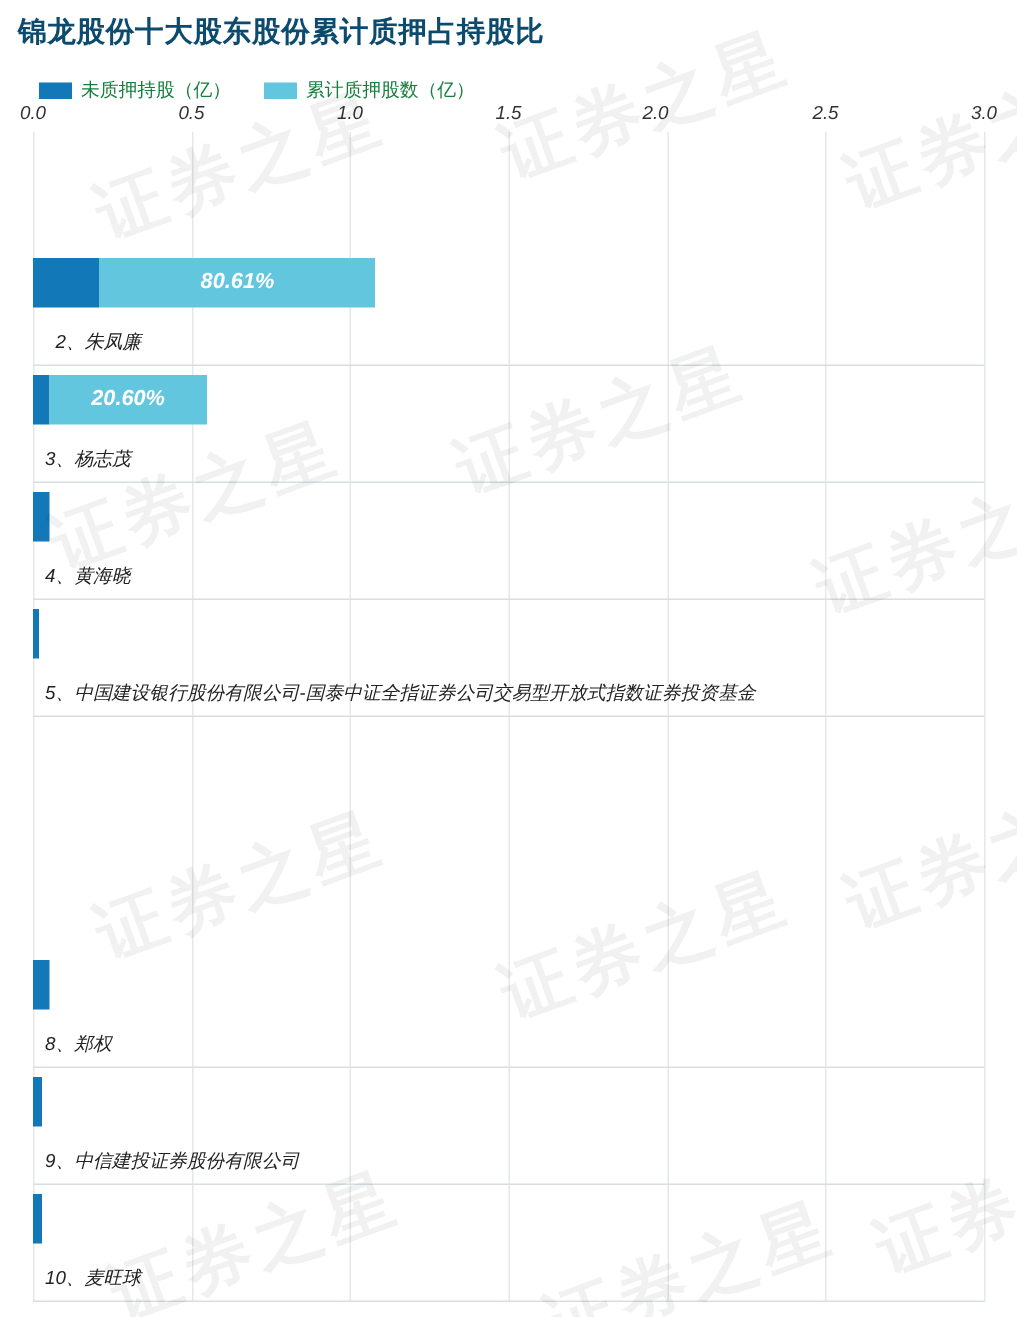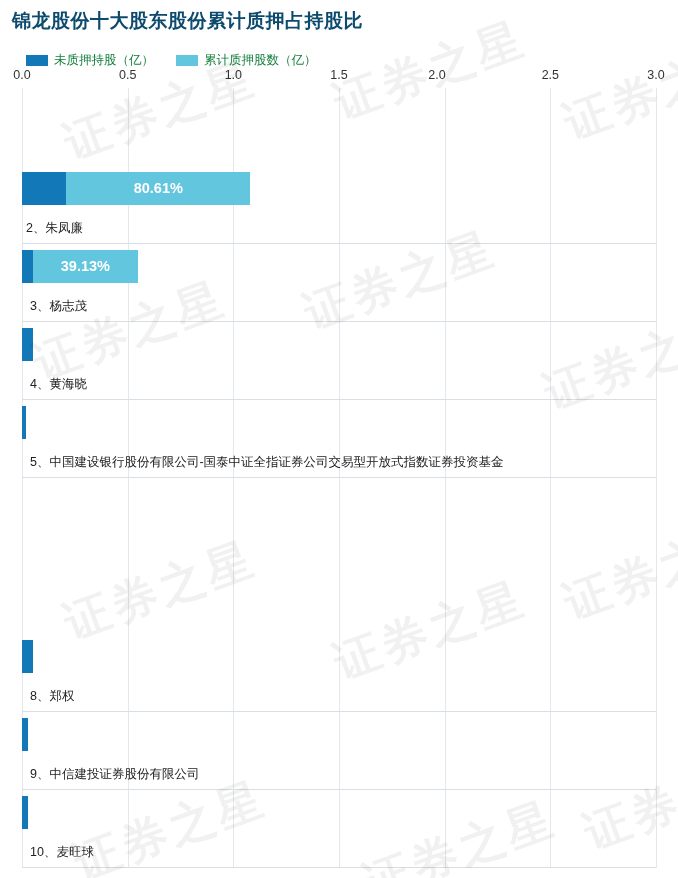--- a/index.html
+++ b/index.html
@@ -62,20 +62,21 @@
   .legend-label {
     font-size: 12.5px;
     color: #15803d;
   }
   #plot {
     position: absolute;
     left: 22px;
     top: 88px;
     width: 634px;
     height: 780px;
+    font-style: italic;
   }
   .gridline {
     position: absolute;
     top: 0;
     bottom: 0;
     width: 1px;
     background: #e3e8ec;
   }
   .axis-label {
     position: absolute;
@@ -174,29 +175,29 @@
     <div class="gridline" style="left: 528.333px;"></div>
     <div class="axis-label" style="left: 528.333px;">2.5</div>
     <div class="gridline" style="left: 634px;"></div>
     <div class="axis-label" style="left: 634px;">3.0</div>
     <div class="row" style="top: 78px; height: 78px; padding-left: 24px;">
       <div class="bar-stack" style="top: 6px;">
         <div class="seg-unpledged" style="width: 44.38px; background: rgb(18, 120, 184);"></div>
         <div class="seg-pledged" style="width: 183.86px; background: rgb(98, 198, 223);"></div>
       </div>
       <div class="pct-label" style="left: 136.31px; transform: translateX(-50%); top: 14px;">80.61%</div>
-      <div class="row-name" style="left: 4px; top: 54px; text-align: center;">2、朱凤廉</div>
+      <div class="row-name" style="left: 15px; top: 54px; text-align: center;">2、朱凤廉</div>
       <div class="row-sep" style="top: 77px;"></div>
     </div>
     <div class="row" style="top: 156px; height: 78px;">
       <div class="bar-stack" style="top: 6px;">
         <div class="seg-unpledged" style="width: 10.5667px; background: rgb(18, 120, 184);"></div>
         <div class="seg-pledged" style="width: 105.667px; background: rgb(98, 198, 223);"></div>
       </div>
-      <div class="pct-label" style="left: 63.4px; transform: translateX(-50%); top: 14px;">39.13%</div>
+      <div class="pct-label" style="left: 63.4px; transform: translateX(-50%); top: 14px;">20.60%</div>
       <div class="row-name" style="left: 8px; top: 54px;">3、杨志茂</div>
       <div class="row-sep" style="top: 77px;"></div>
     </div>
     <div class="row" style="top: 234px; height: 78px;">
       <div class="bar-stack" style="top: 6px;">
         <div class="seg-unpledged" style="width: 10.5667px; background: rgb(18, 120, 184);"></div>
       </div>
       <div class="row-name" style="left: 8px; top: 54px;">4、黄海晓</div>
       <div class="row-sep" style="top: 77px;"></div>
     </div>

